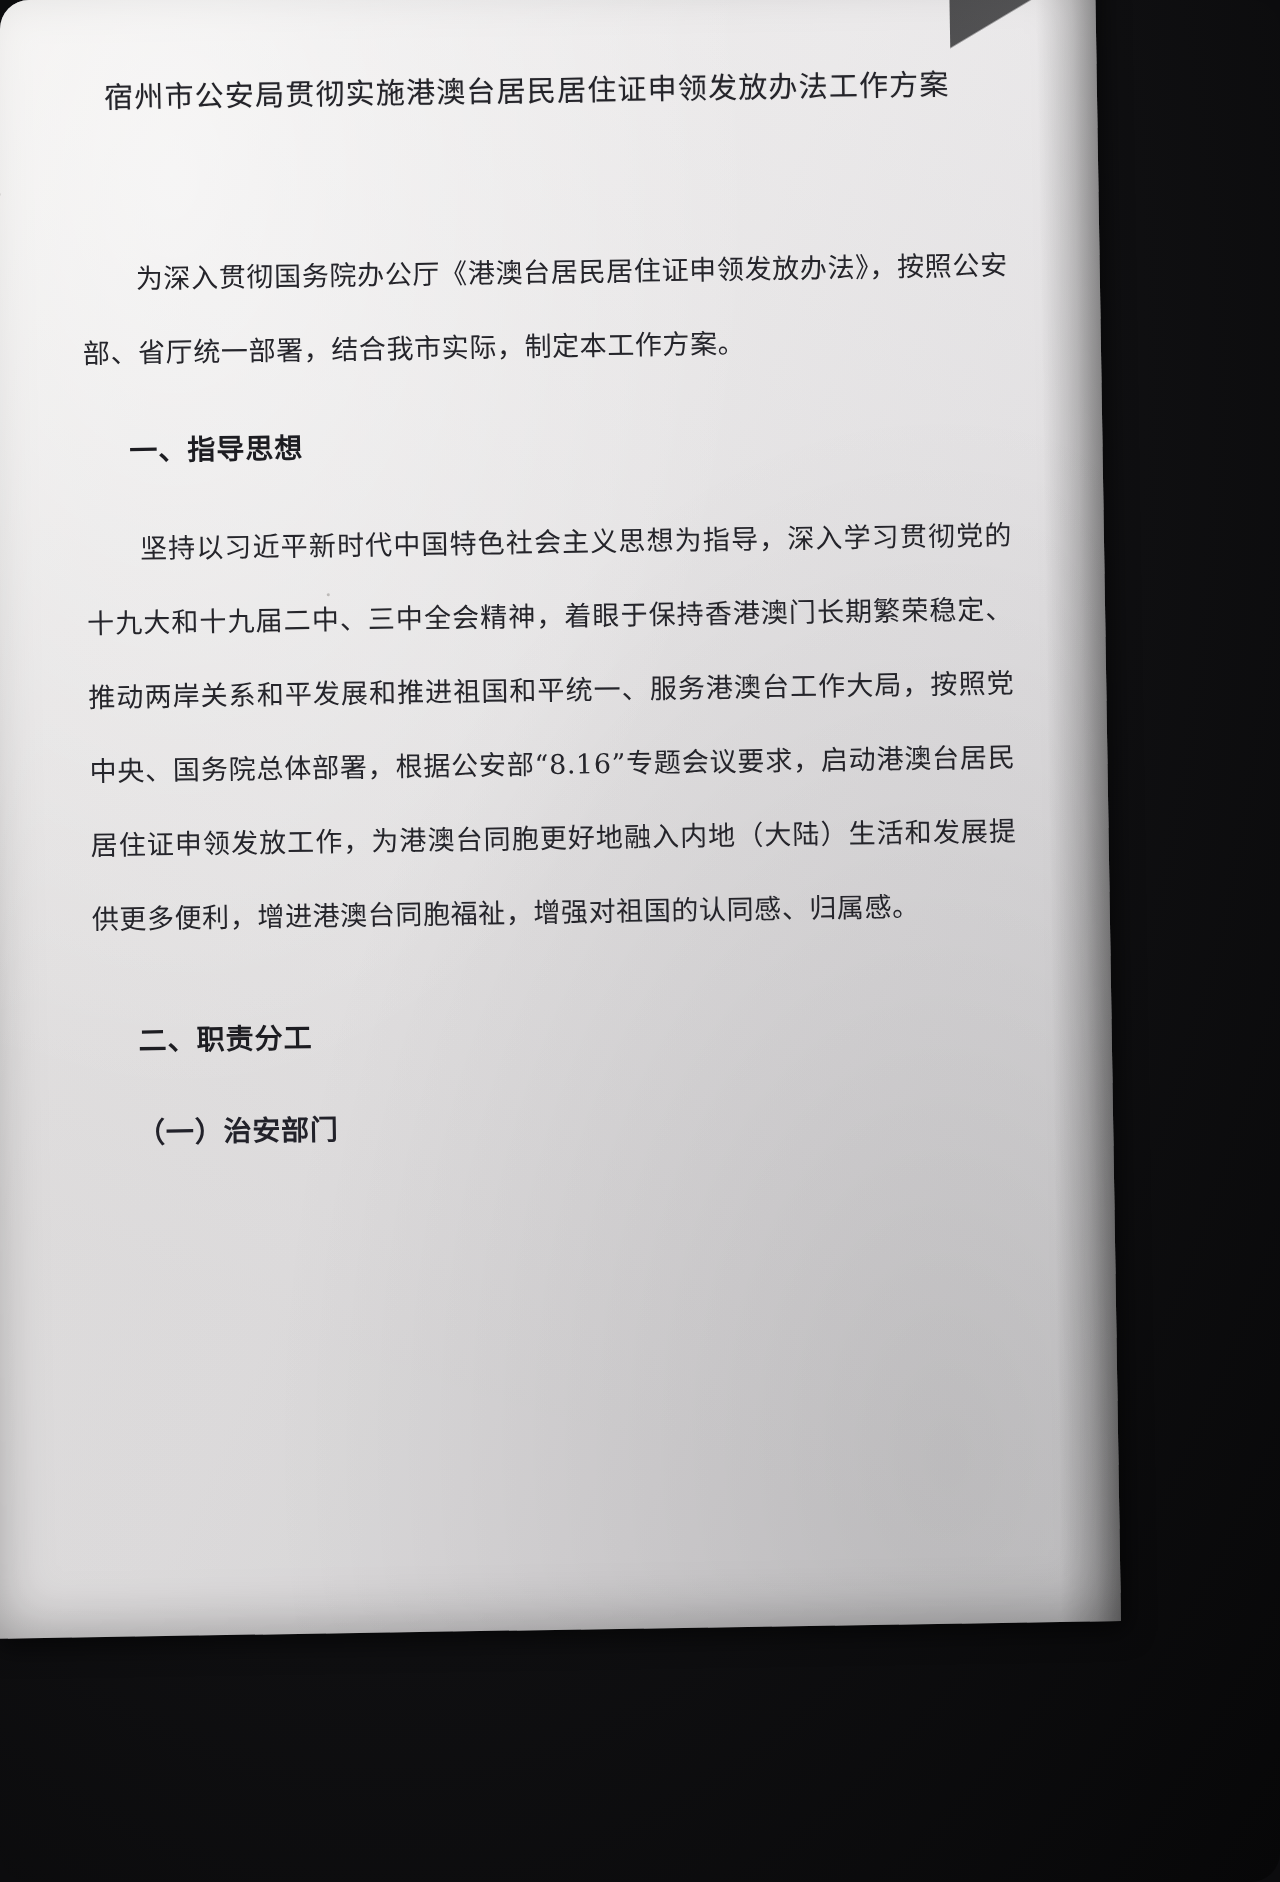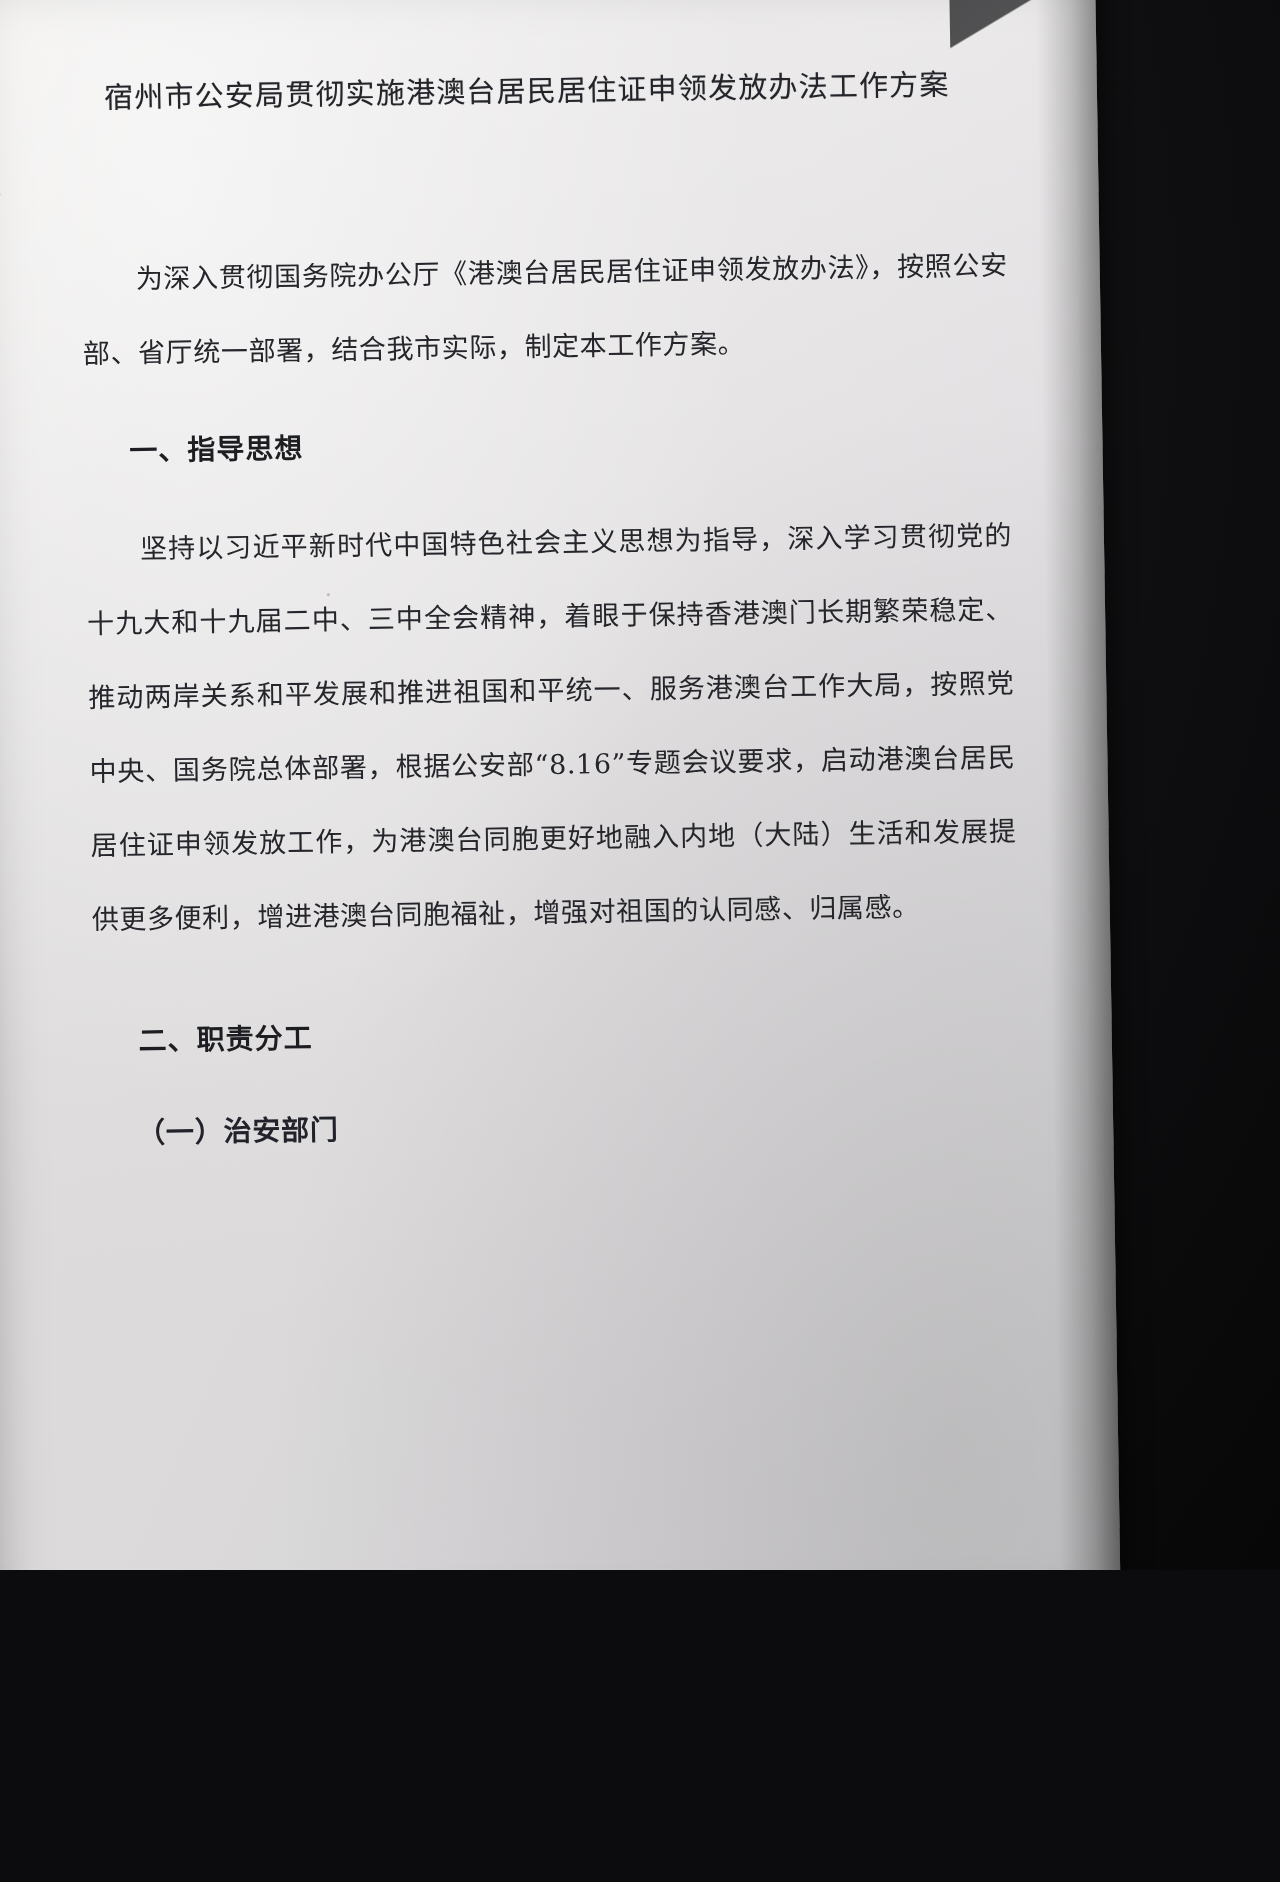--- a/index.html
+++ b/index.html
@@ -11,24 +11,25 @@
     width: 1280px;
     height: 1882px;
     overflow: hidden;
     font-family: "DejaVu Serif", "Liberation Serif", serif;
   }
 
   
   .scene {
     position: relative;
     width: 1280px;
-    height: 1570px;
+    height: 1882px;
     background:
       radial-gradient(ellipse at 30% 20%, #1a1a1c 0%, #101012 55%, #070708 100%);
     overflow: hidden;
+    border-radius: 29px;
   }
 
   
   .paper {
     position: absolute;
     left: -22px;
     top: -30px;
     width: 1130px;
     height: 1660px;
     transform: rotate(-0.9deg);

